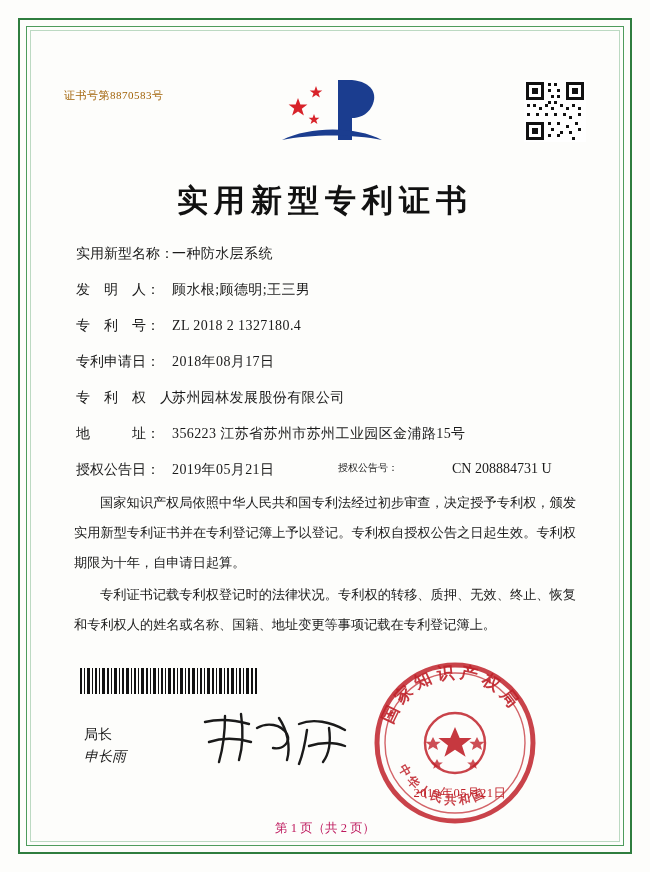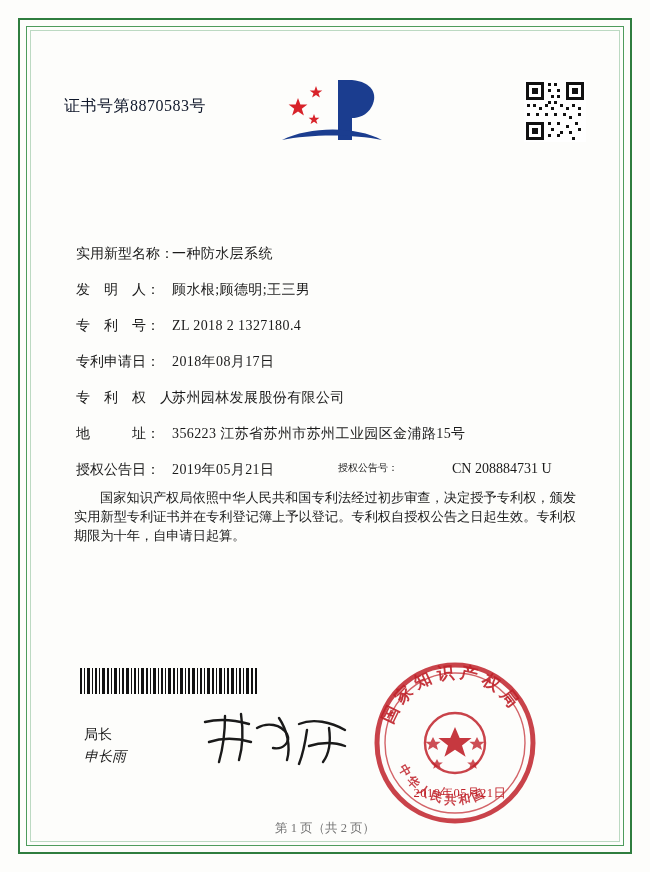--- a/index.html
+++ b/index.html
@@ -48,24 +48,24 @@
     position: absolute;
     left: 40px; top: 40px;
     width: 570px;
     height: 792px;
   }
 
   
   .cert-no {
     position: absolute;
     left: 24px;
-    top: 56px;
-    font-size: 16px;
+    top: 48px;
+    font-size: 11px;
     letter-spacing: 0.5px;
-    color: #0f172a;
+    color: #a16207;
     white-space: nowrap;
   }
 
   .logo {
     position: absolute;
     left: 236px;
     top: 30px;
     width: 112px;
     height: 80px;
   }
@@ -126,21 +126,21 @@
     font-size: 14px;
   }
 
   
   .paragraphs {
     position: absolute;
     left: 34px;
     top: 448px;
     width: 502px;
     font-size: 13.2px;
-    line-height: 19px;
+    line-height: 30px;
     text-align: justify;
   }
   .paragraphs p {
     margin: 0 0 2px 0;
     text-indent: 26px;
   }
 
   
   .barcode {
     position: absolute;
@@ -193,21 +193,21 @@
     letter-spacing: 0.5px;
   }
 
   .footer {
     position: absolute;
     left: 0;
     top: 780px;
     width: 570px;
     text-align: center;
     font-size: 12.5px;
-    color: #737373;
+    color: #be185d;
   }
 </style>
 </head>
 <body>
 
 <div class="page">
 
   <div class="border-outer"></div>
   <div class="border-inner"></div>
   <div class="border-hair"></div>
@@ -283,20 +283,21 @@
             <rect x="36" y="51" width="3" height="3"></rect>
           <rect x="45" y="51" width="3" height="3"></rect>
             <rect x="54" y="48" width="3" height="3"></rect>
           <rect x="24" y="54" width="3" height="3"></rect>
             <rect x="33" y="54" width="3" height="3"></rect>
           <rect x="48" y="57" width="3" height="3"></rect>
         </g>
       </svg>
     </div>
 
+    <div class="title">实用新型专利证书</div>
 
     <div class="fields">
       <div class="field-row">
         <span class="field-label">实用新型名称：</span><span class="field-value">一种防水层系统</span>
       </div>
       <div class="field-row">
         <span class="field-label">发　明　人：</span><span class="field-value">顾水根;顾德明;王三男</span>
       </div>
       <div class="field-row">
         <span class="field-label">专　利　号：</span><span class="field-value">ZL 2018 2 1327180.4</span>
@@ -312,20 +313,21 @@
       </div>
       <div class="field-row">
         <span class="field-label">授权公告日：</span><span class="field-value">2019年05月21日</span>
         <span class="second-label">授权公告号：</span>
         <span class="second-value">CN 208884731 U</span>
       </div>
     </div>
 
     <div class="paragraphs">
       <p>国家知识产权局依照中华人民共和国专利法经过初步审查，决定授予专利权，颁发实用新型专利证书并在专利登记簿上予以登记。专利权自授权公告之日起生效。专利权期限为十年，自申请日起算。</p>
+      <p>专利证书记载专利权登记时的法律状况。专利权的转移、质押、无效、终止、恢复和专利权人的姓名或名称、国籍、地址变更等事项记载在专利登记簿上。</p>
     </div>
 
     <div class="barcode">
       <svg viewBox="0 0 178 26" width="178" height="26" aria-hidden="true">
         <g fill="#111">
           <rect x="0" y="0" width="2" height="26"></rect>
             <rect x="4" y="0" width="1" height="26"></rect>
           <rect x="7" y="0" width="3" height="26"></rect>
             <rect x="12" y="0" width="1" height="26"></rect>
           <rect x="15" y="0" width="2" height="26"></rect>

